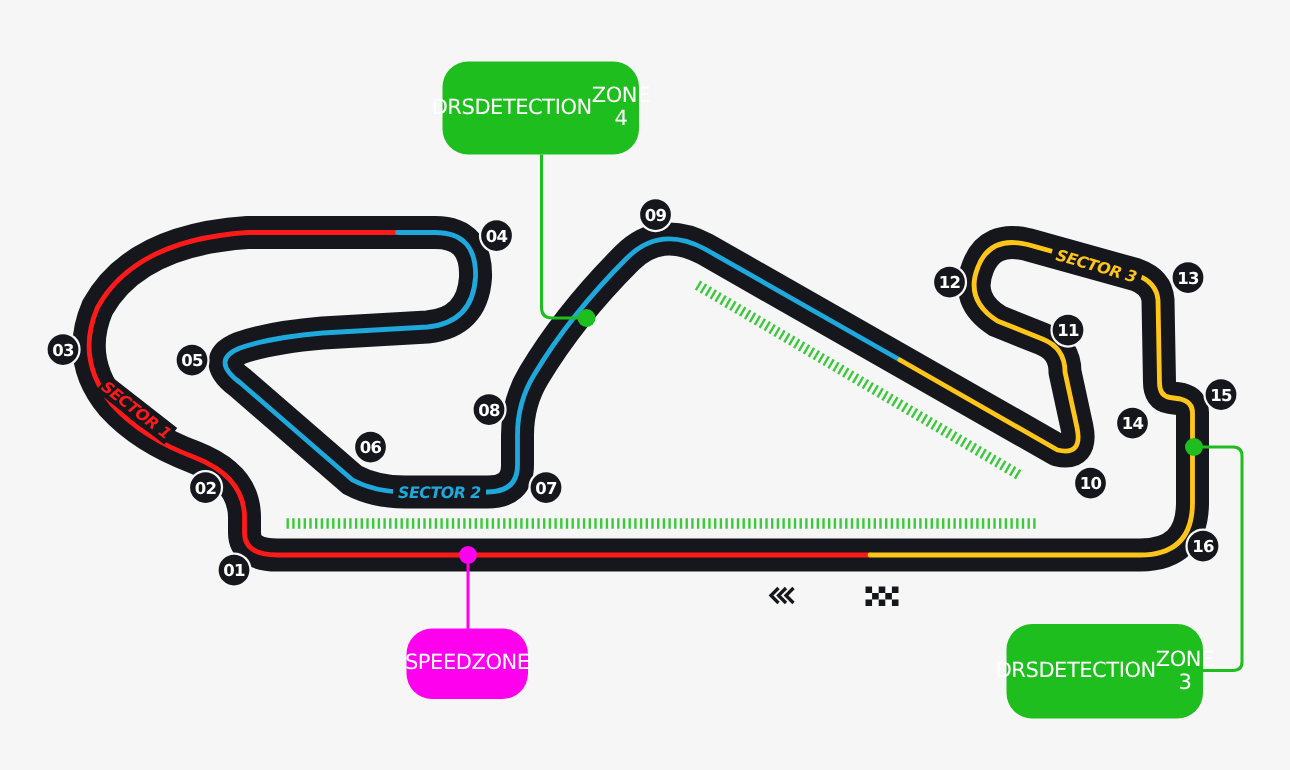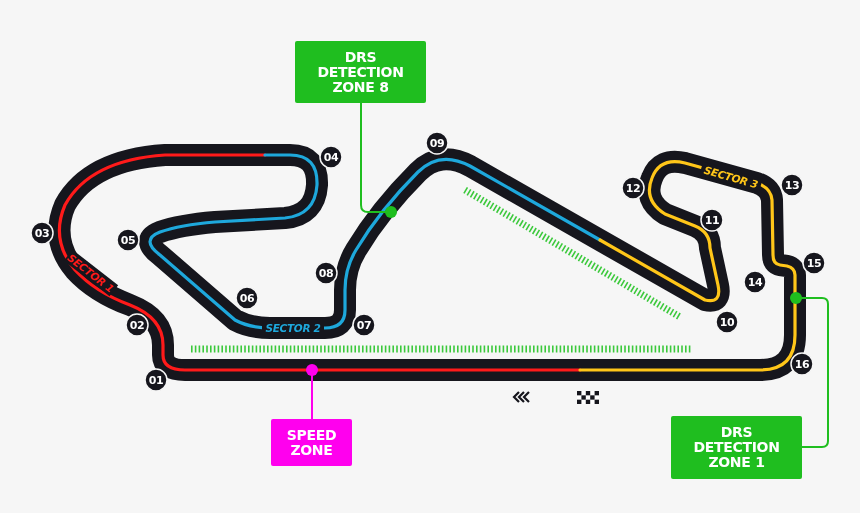--- a/index.html
+++ b/index.html
@@ -6,23 +6,23 @@
   body { width: 860px; height: 513px; overflow: hidden; position: relative;
          font-family: "DejaVu Sans", sans-serif; }
   svg { position: absolute; left: 0; top: 0; }
   .track-bg { fill: none; stroke: #16161d; stroke-width: 22; stroke-linecap: round; stroke-linejoin: round; }
   .sector { fill: none; stroke-width: 3.2; stroke-linecap: round; stroke-linejoin: round; }
   .turn-circle { fill: #16161d; }
   .turn-text { fill: #ffffff; font-family: "DejaVu Sans", sans-serif; font-weight: bold; font-size: 11px; text-anchor: middle; dominant-baseline: central; letter-spacing: -0.5px; }
   .sector-label { font-family: "DejaVu Sans", sans-serif; font-weight: bold; font-style: italic; font-size: 10.5px; letter-spacing: -0.3px; }
   .drs-line { stroke-width: 7; fill: none; stroke-dasharray: 1.6 2.2; }
   .callout-line { fill: none; stroke-width: 2; }
-  .callout { position: absolute; border-radius: 2px; color: #fff; font-family: "DejaVu Sans", sans-serif;
-             font-weight: bold; text-align: center; line-height: 15px; font-size: 14px;
-             display: flex; align-items: center; justify-content: center; flex-direction: column; letter-spacing: -0.3px; }
+  .callout { position: absolute; border-radius: 17px; color: #fff; font-family: "DejaVu Sans", sans-serif;
+             font-weight: normal; text-align: center; line-height: 15px; font-size: 14px;
+             display: flex; align-items: center; justify-content: center; flex-direction: row; letter-spacing: -0.3px; }
   .callout span { display: block; }
 </style>
 </head>
 <body>
 
 <svg width="860" height="513" viewBox="0 0 860 513">
 
   <line class="drs-line" x1="191" y1="349" x2="692" y2="349" stroke="#3cc93c"></line>
   <line class="drs-line" x1="465" y1="190" x2="680" y2="317" stroke="#3cc93c"></line>
 
@@ -156,25 +156,25 @@
     <rect x="590.2" y="395.33" width="4.4" height="4.33" fill="#16161d"></rect>
     <rect x="577" y="399.66" width="4.4" height="4.33" fill="#16161d"></rect>
     <rect x="585.8" y="399.66" width="4.4" height="4.33" fill="#16161d"></rect>
     <rect x="594.6" y="399.66" width="4.4" height="4.33" fill="#16161d"></rect>
   </g>
 </svg>
 
 <div class="callout" style="left:295px; top:41px; width:131px; height:62px; background:#1fbe1f;">
   <span>DRS</span>
   <span>DETECTION</span>
-  <span>ZONE 8</span>
+  <span>ZONE 4</span>
 </div>
 
 <div class="callout" style="left:671px; top:416px; width:131px; height:63px; background:#1fbe1f;">
   <span>DRS</span>
   <span>DETECTION</span>
-  <span>ZONE 1</span>
+  <span>ZONE 3</span>
 </div>
 
 <div class="callout" style="left:271px; top:419px; width:81px; height:47px; background:#ff00ee;">
   <span>SPEED</span>
   <span>ZONE</span>
 </div>
 
 </body></html>

